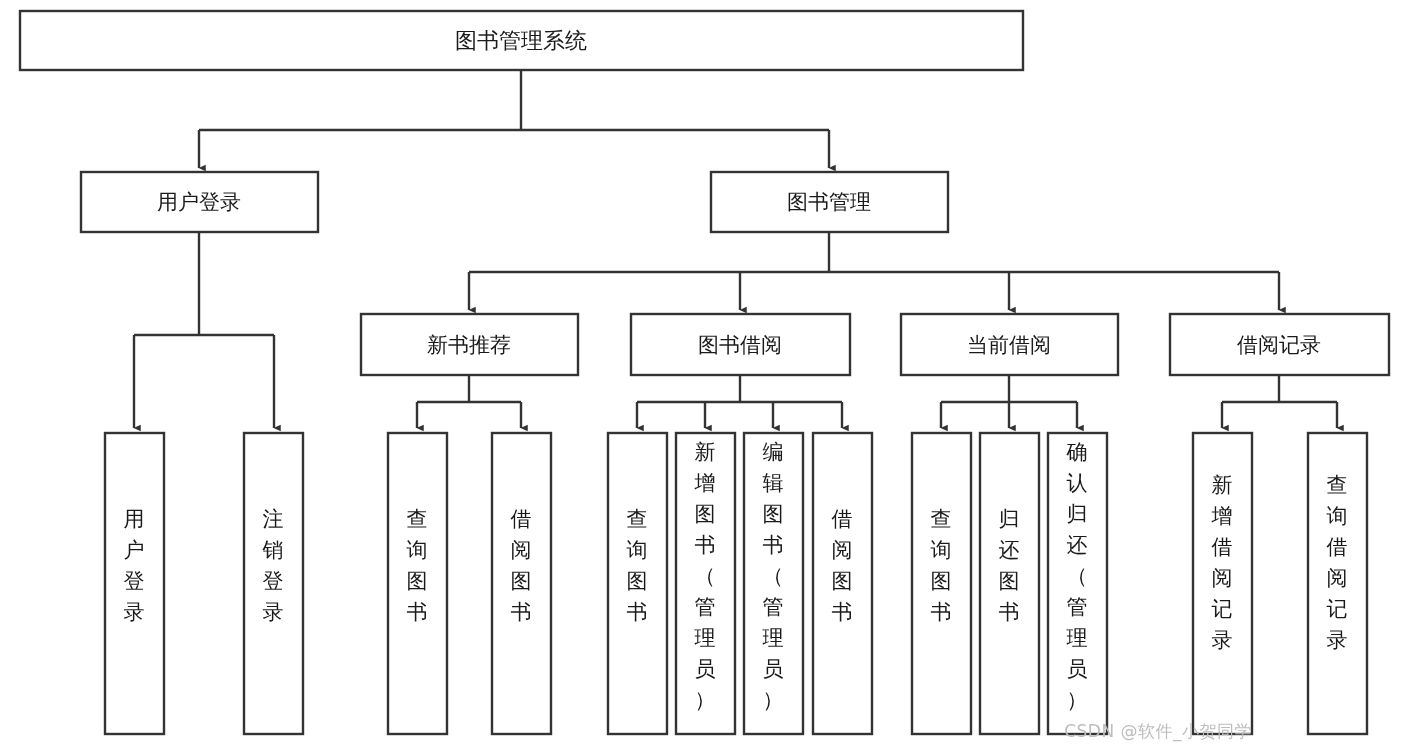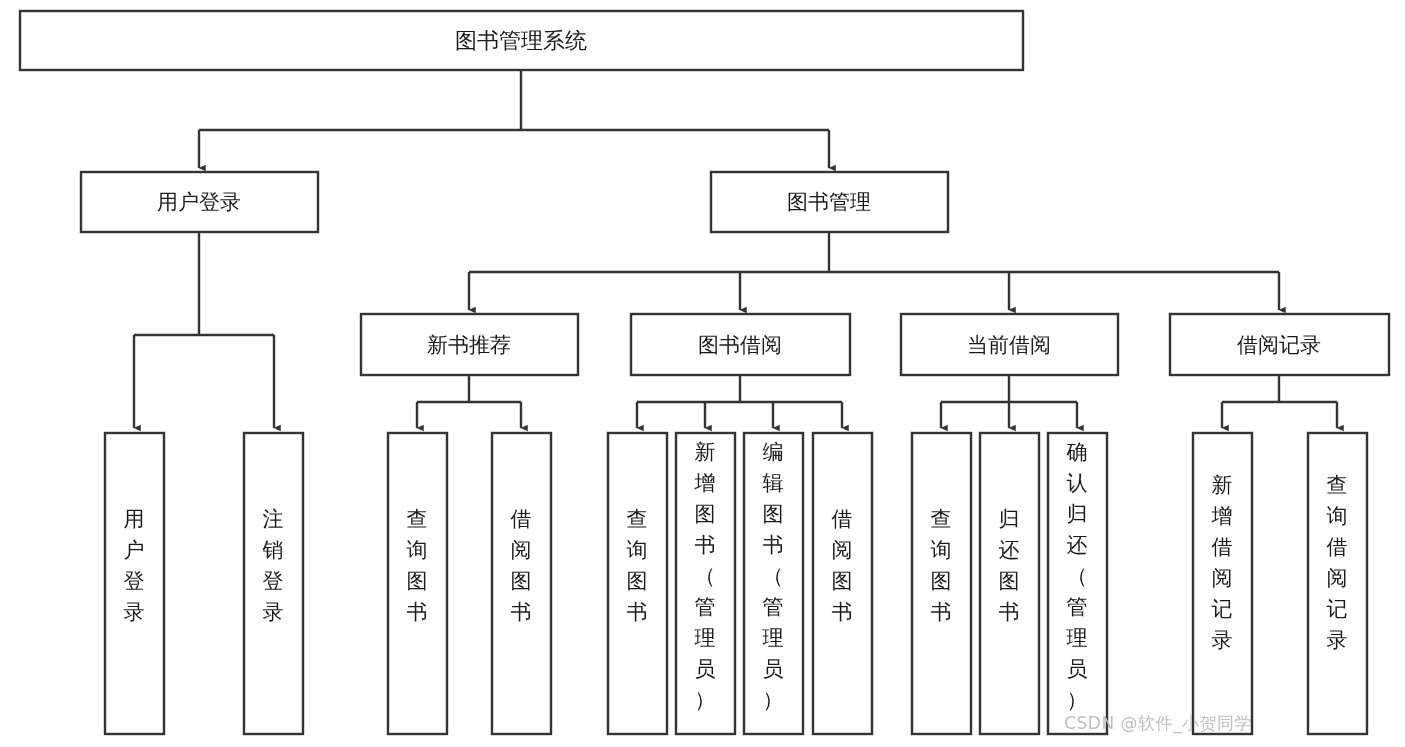--- a/index.html
+++ b/index.html
@@ -59,21 +59,21 @@
     font-family: "DejaVu Sans", "Liberation Sans", sans-serif;
     font-size: 21px;
     text-anchor: middle;
   }
   .leaf-label tspan {
     dominant-baseline: middle;
   }
   .watermark {
     position: absolute;
     right: 10px;
-    bottom: 12px;
+    bottom: 4px;
     font-family: "DejaVu Sans", "Liberation Sans", sans-serif;
     font-size: 17px;
     color: #bdbdbd;
     white-space: nowrap;
     letter-spacing: 0.5px;
     user-select: none;
   }
 </style>
 </head>
 <body>

